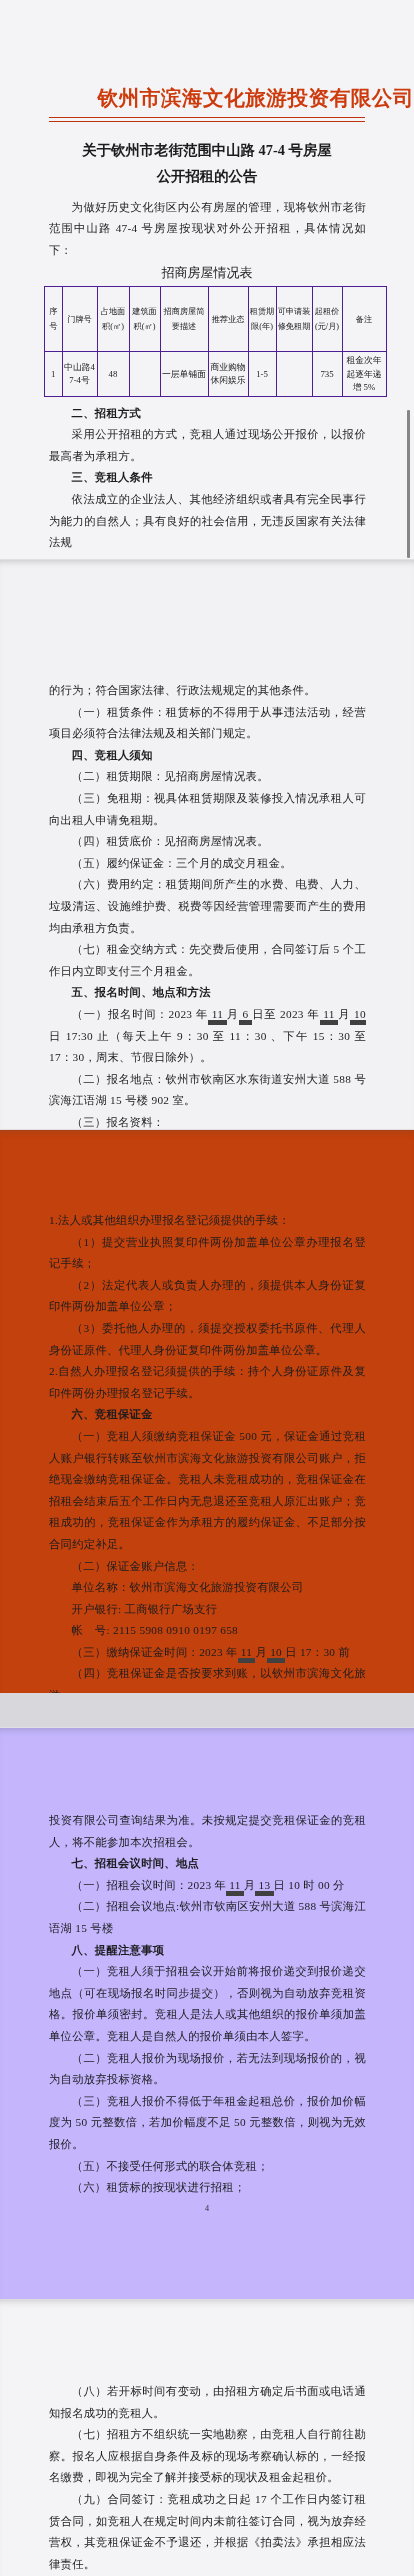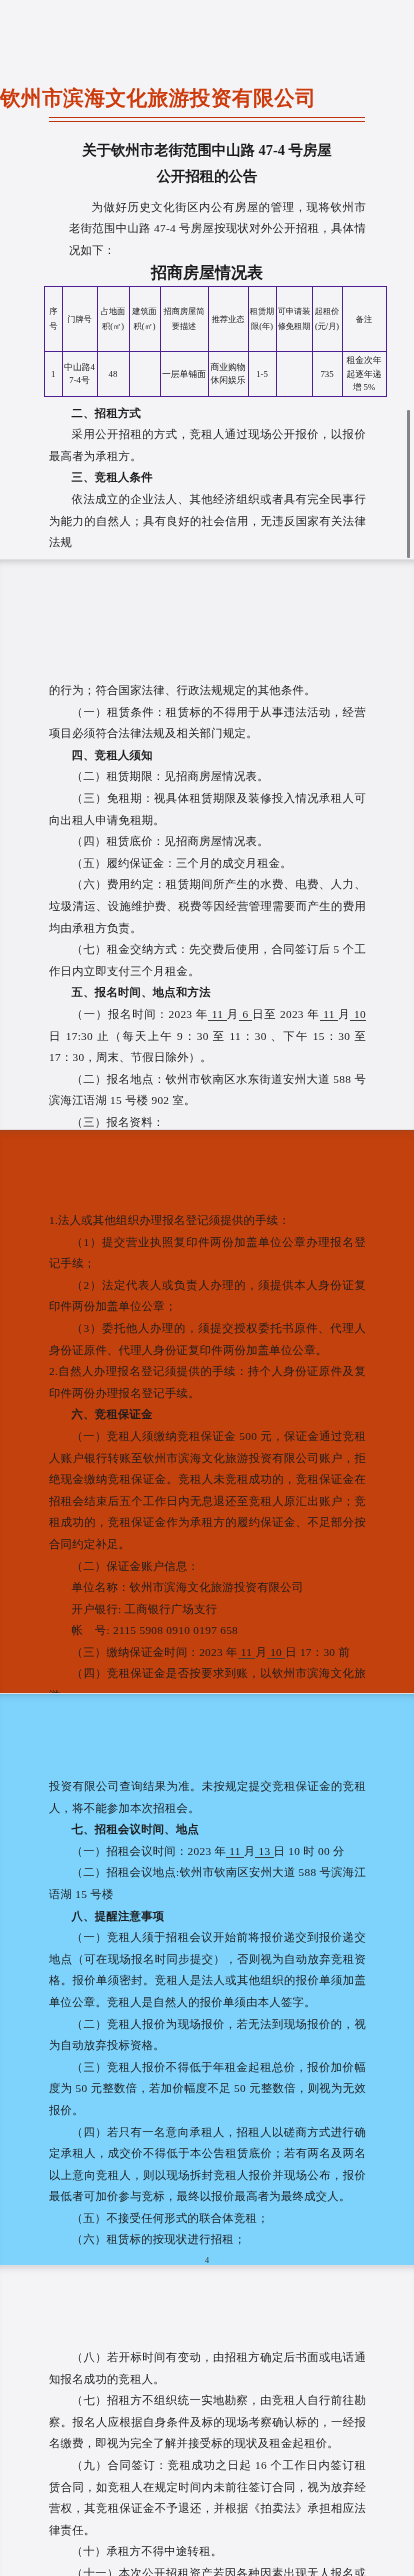--- a/index.html
+++ b/index.html
@@ -9,46 +9,46 @@
     background:#d8d8dc;
     font-family:"Liberation Serif","DejaVu Serif",serif;
     color:#1c1c1e;
   }
   .doc{width:414px;}
   .page{position:relative;overflow:hidden;background:#f3f3f5;}
   .page .content{padding:0 48px 0 49px;}
   .p1{height:559px;background:#f4f4f6;}
   .p2{height:569px;background:#f2f2f4;border-top:1.5px solid #e0e0e4;box-shadow:inset 0 6.2px 7.2px -5.2px rgba(70,70,80,.28);}
   .p3{height:563px;background:#c2410c;border-top:1.5px solid #dedee2;box-shadow:inset 0 6.2px 7.2px -5.2px rgba(70,70,80,.25);}
-  .p4{height:571px;background:#7dd3fc;border-top:1.5px solid #e0e0e4;box-shadow:inset 0 6.2px 7.2px -5.2px rgba(70,70,80,.28);}
+  .p4{height:571px;background:#c4b5fd;border-top:1.5px solid #e0e0e4;box-shadow:inset 0 6.2px 7.2px -5.2px rgba(70,70,80,.28);margin-top:34px;}
   .p5{height:570px;background:#f4f4f6;border-top:1.5px solid #dedee2;box-shadow:inset 0 6.2px 7.2px -5.2px rgba(70,70,80,.25);}
 
   .org-header{
-    margin-top:84px;text-align:left;
+    margin-top:84px;text-align:right;
     font-size:20.6px;font-weight:700;letter-spacing:0.5px;
     color:#cd3a0c;
   }
   .red-rule{margin:5.2px 49px 0 49px;height:2.6px;border-top:1.5px solid #bf340c;border-bottom:1px solid #bf340c;}
   .doc-title{margin:20.6px 31px 0;text-align:center;font-size:14.4px;font-weight:700;line-height:17.5px;}
   .doc-title.t2{margin-top:8.2px;}
 
   .body{font-size:11.3px;line-height:21.6px;text-align:justify;margin:0;letter-spacing:0.3px;}
   .ind{text-indent:2em;}
   .h{font-family:"Liberation Sans","DejaVu Sans",sans-serif;font-weight:700;}
-  .mt22{margin-top:11.3px;margin-left:20px;} .mt10{margin-top:5.2px;}
+  .mt22{margin-top:11.3px;} .mt10{margin-top:5.2px;}
 
-  .table-caption{margin-top:3.1px;text-align:center;font-size:16px;font-weight:700;line-height:15.5px;}
+  .table-caption{margin-top:3.1px;text-align:center;font-size:13px;font-weight:400;line-height:15.5px;}
   .prop-table{margin:6.2px 0 0 44px;border-collapse:collapse;table-layout:fixed;}
   .prop-table th,.prop-table td{border:1px solid #4c1d95;text-align:center;vertical-align:middle;padding:1px 1px;word-break:break-all;}
   .prop-table th{font-size:8.2px;line-height:15.5px;font-weight:400;height:62px;}
   .prop-table td{font-size:8.8px;line-height:13.4px;height:42px;}
 
   .pageno{text-align:center;font-size:8.2px;line-height:12.4px;margin-top:4.1px;color:#333;}
 
-  .u span, span.u{border-bottom:1px solid #404040;padding-bottom:0.5px;}
+  .u span, span.u{border-bottom:5px solid #404040;padding-bottom:0.5px;}
 
   .edge-shadow{position:absolute;right:4.1px;top:410px;height:148px;width:2.6px;background:#3a3a3e;opacity:.6;border-radius:1px;}
 </style>
 </head>
 <body>
 
 <div class="doc">
 
   <section class="page p1">
     <div class="org-header">钦州市滨海文化旅游投资有限公司</div>
@@ -152,32 +152,31 @@
   <section class="page p4">
     <div class="content" style="padding-top:82px;">
       <p class="body">投资有限公司查询结果为准。未按规定提交竞租保证金的竞租人，将不能参加本次招租会。</p>
       <p class="body h ind">七、招租会议时间、地点</p>
       <p class="body ind"><span>（一）招租会议时间：2023 年</span><span class="u"> 11 </span><span>月</span><span class="u"> 13 </span><span>日 10 时 00 分</span></p>
       <p class="body ind">（二）招租会议地点:钦州市钦南区安州大道 588 号滨海江语湖 15 号楼</p>
       <p class="body h ind">八、提醒注意事项</p>
       <p class="body ind">（一）竞租人须于招租会议开始前将报价递交到报价递交地点（可在现场报名时同步提交），否则视为自动放弃竞租资格。报价单须密封。竞租人是法人或其他组织的报价单须加盖单位公章。竞租人是自然人的报价单须由本人签字。</p>
       <p class="body ind">（二）竞租人报价为现场报价，若无法到现场报价的，视为自动放弃投标资格。</p>
       <p class="body ind">（三）竞租人报价不得低于年租金起租总价，报价加价幅度为 50 元整数倍，若加价幅度不足 50 元整数倍，则视为无效报价。</p>
-      <p class="body ind">（四）若只有一名意向承租人，招租人以磋商方式进行确定承租人，成交价不得低于本公告租赁底价；若有两名及两名以上意向竞租人，则以现场拆封竞租人报价并现场公布，报价最低者可加价参与竞标，最终以报价最高者为最终成交人。</p>
       <p class="body ind">（五）不接受任何形式的联合体竞租；</p>
       <p class="body ind">（六）租赁标的按现状进行招租；</p>
     </div>
     <div class="pageno">4</div>
   </section>
 
   <section class="page p5">
     <div class="content" style="padding-top:81px;">
       <p class="body ind">（八）若开标时间有变动，由招租方确定后书面或电话通知报名成功的竞租人。</p>
       <p class="body ind">（七）招租方不组织统一实地勘察，由竞租人自行前往勘察。报名人应根据自身条件及标的现场考察确认标的，一经报名缴费，即视为完全了解并接受标的现状及租金起租价。</p>
-      <p class="body ind">（九）合同签订：竞租成功之日起 16 个工作日内签订租赁合同，如竞租人在规定时间内未前往签订合同，视为放弃经营权，其竞租保证金不予退还，并根据《拍卖法》承担相应法律责任。</p>
+      <p class="body ind">（九）合同签订：竞租成功之日起 17 个工作日内签订租赁合同，如竞租人在规定时间内未前往签订合同，视为放弃经营权，其竞租保证金不予退还，并根据《拍卖法》承担相应法律责任。</p>
       <p class="body ind">（十）承租方不得中途转租。</p>
       <p class="body ind">（十一）本次公开招租资产若因各种因素出现无人报名或竞租人竞租价低于起租价的，该标的视为流标。</p>
 
     </div>
 
   </section>
 
 </div>
 
 

